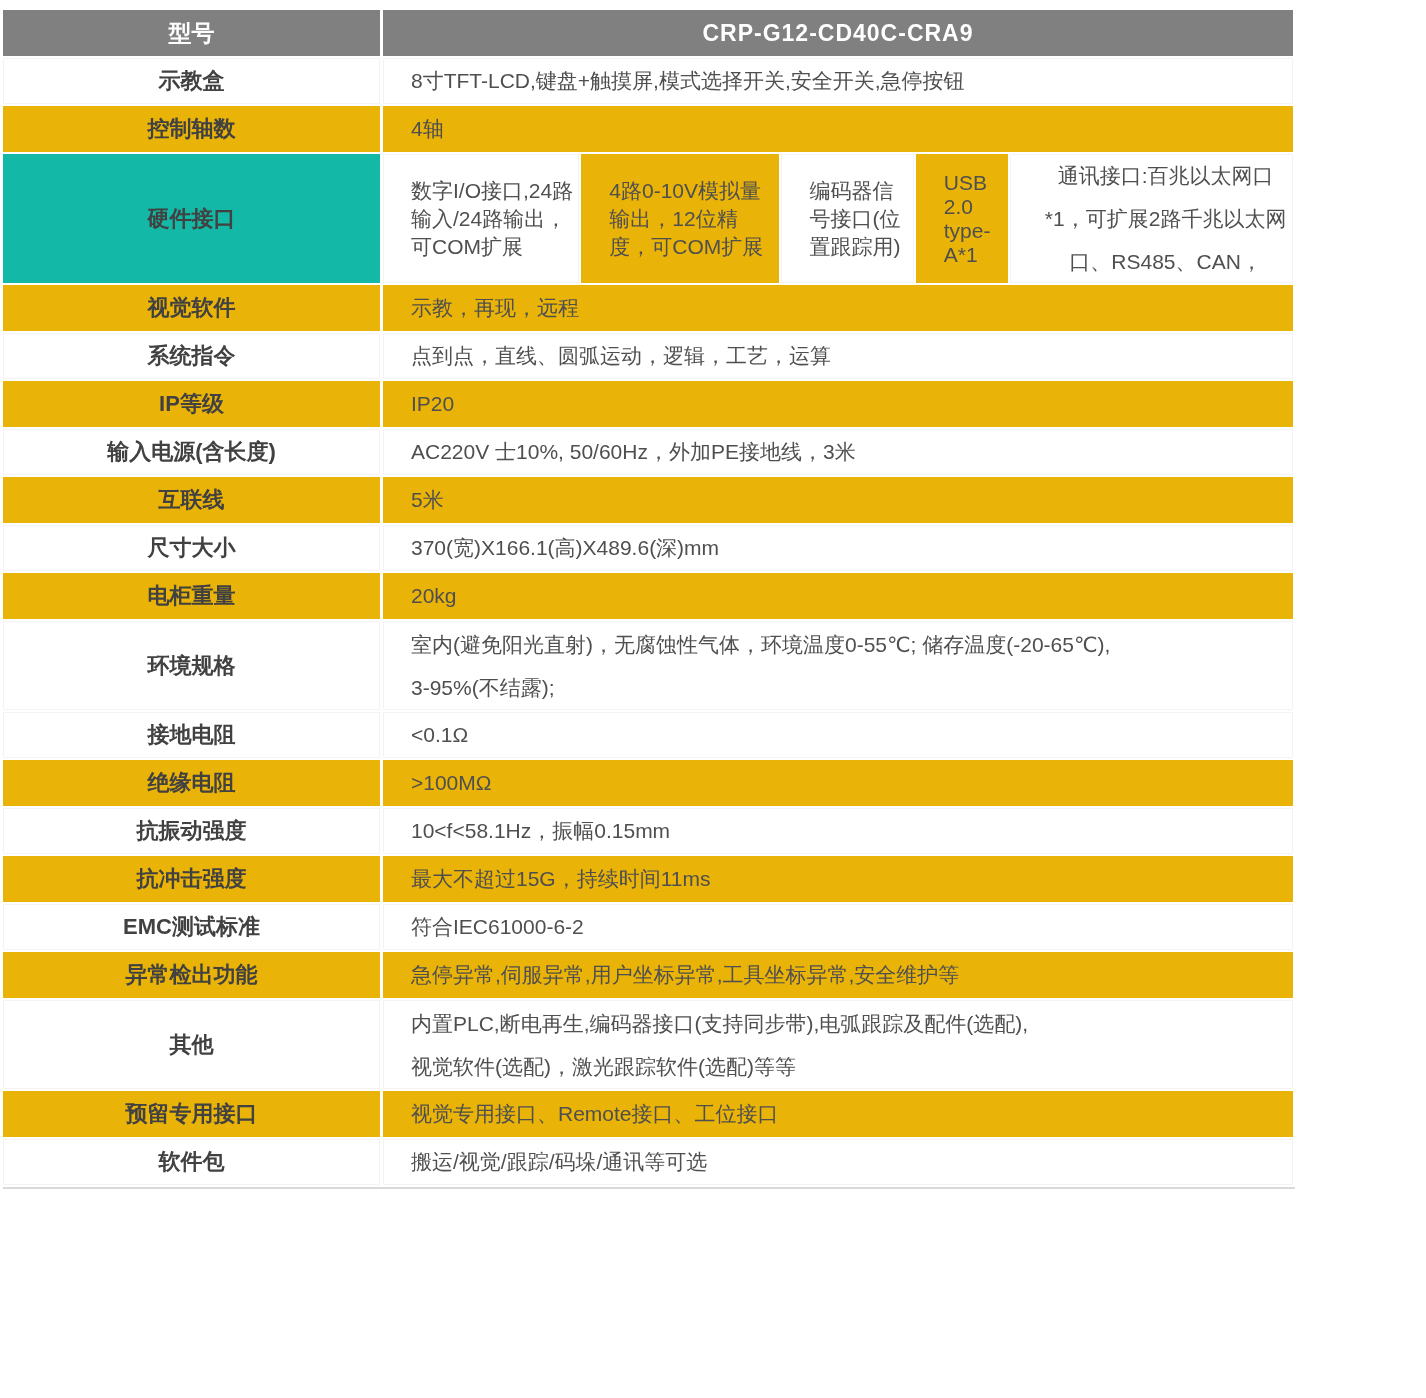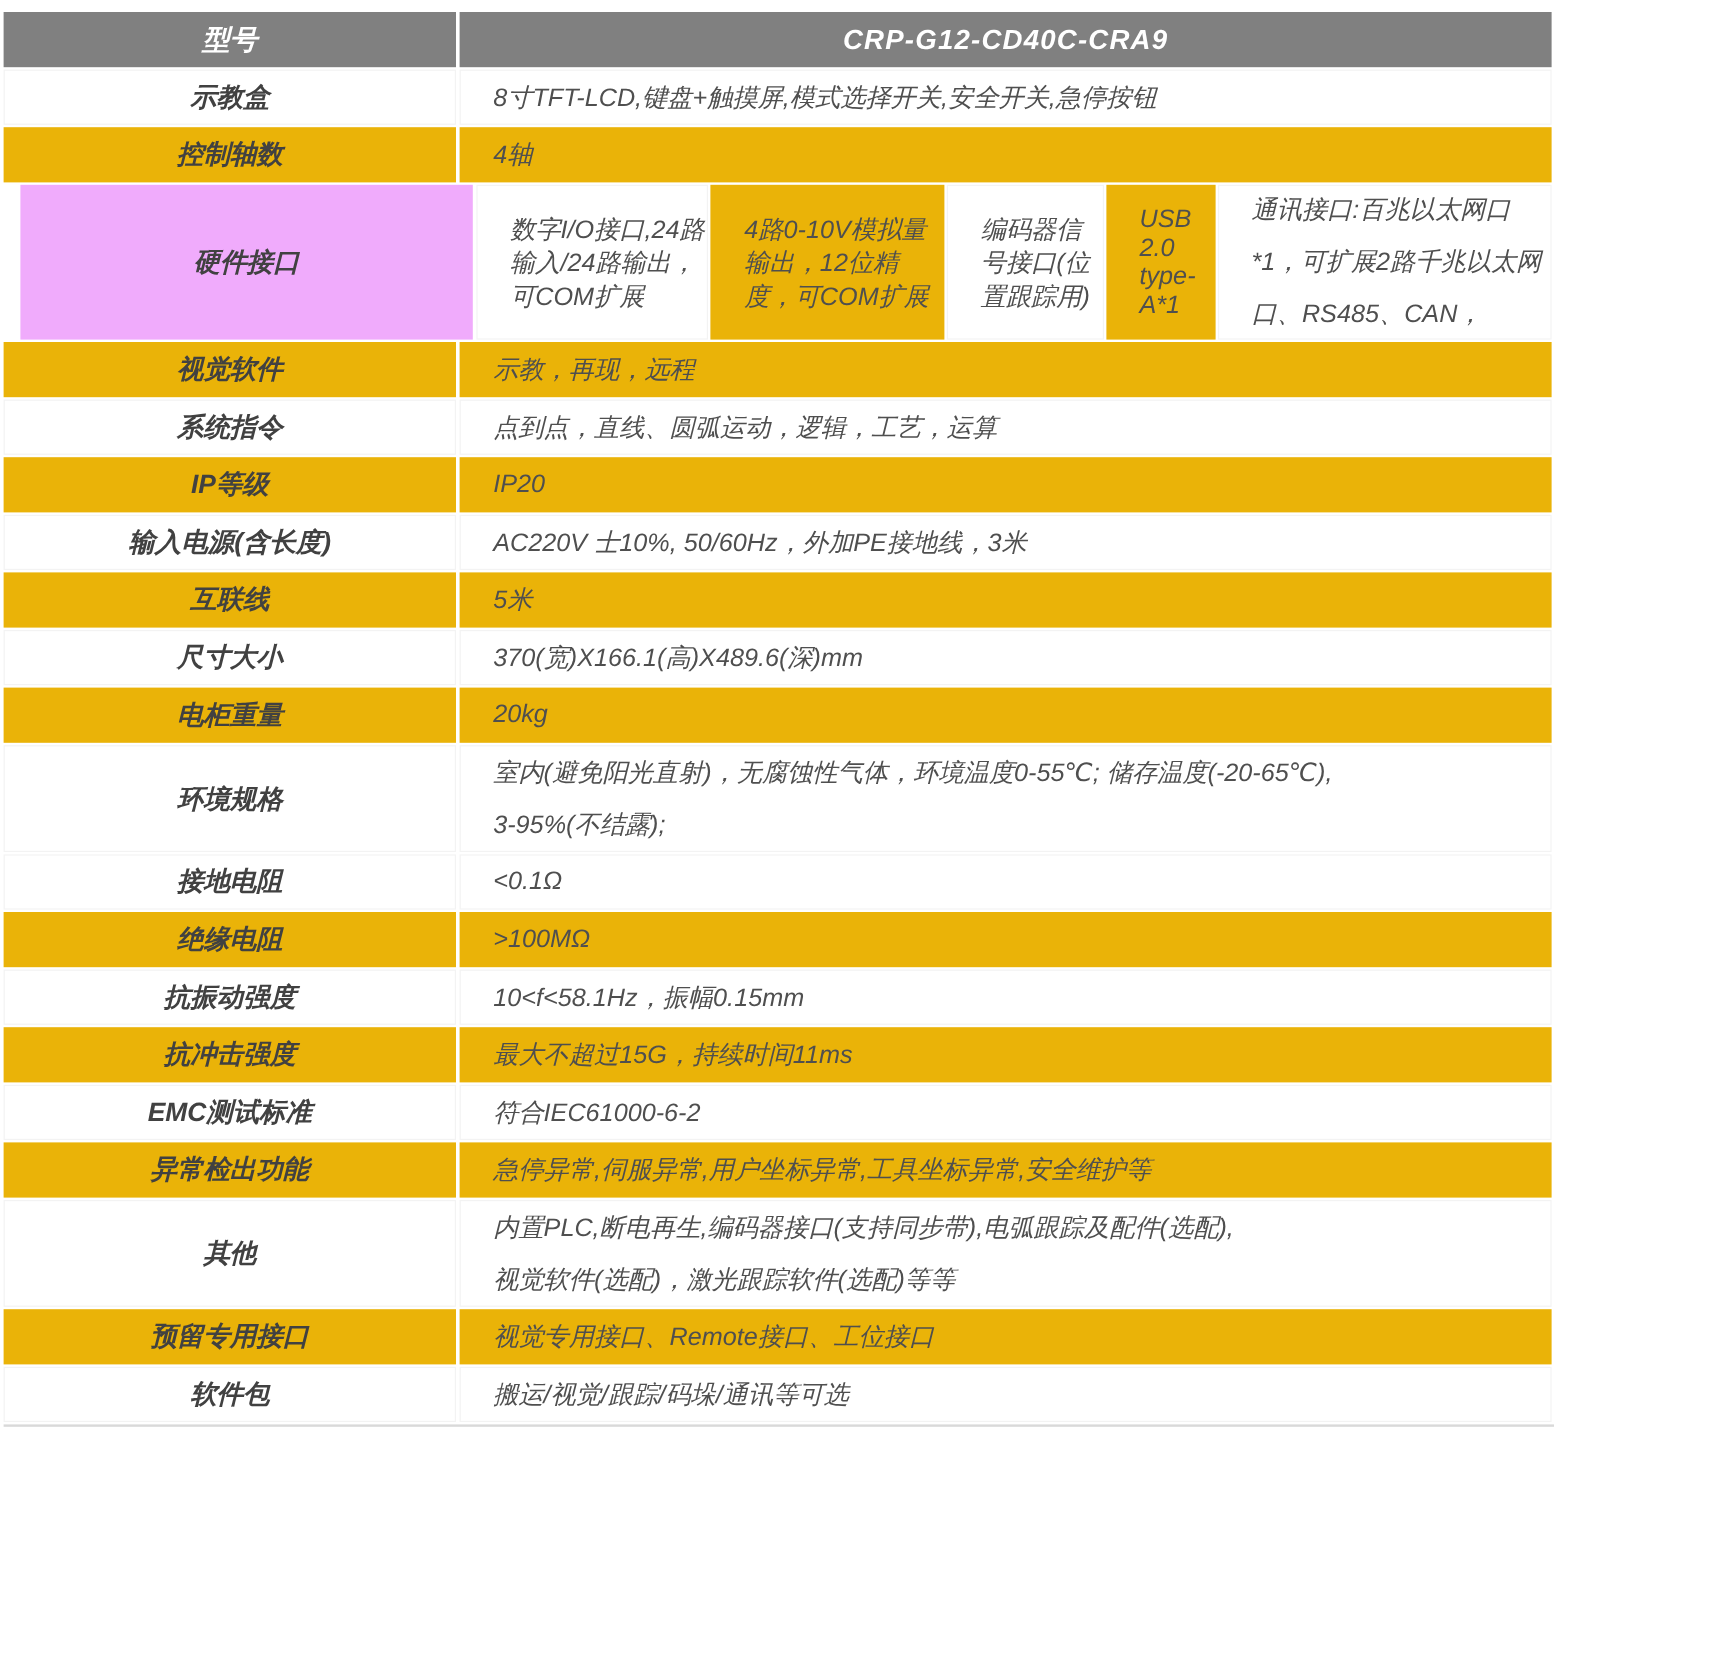--- a/index.html
+++ b/index.html
@@ -7,21 +7,20 @@
     padding: 0;
     background: #ffffff;
     font-family: "Liberation Sans", "DejaVu Sans", sans-serif;
   }
   .page {
     position: relative;
     width: 1426px;
     height: 1231px;
     background: #ffffff;
     overflow: hidden;
-    font-style: italic;
   }
   .spec-table {
     position: absolute;
     left: 3px;
     top: 10px;
     width: 1290px;
   }
   .row {
     display: flex;
     gap: 3px;
@@ -63,35 +62,35 @@
   }
   .header-row .value-cell {
     justify-content: center;
     padding-left: 0;
     font-size: 23px;
     font-weight: bold;
     letter-spacing: 1px;
     color: #ffffff;
   }
   .group-row .group-label {
-    background: #f0abfc;
+    background: #14b8a6;
     min-height: auto;
-    margin-left: 14px;
   }
   .subrows {
     flex: 1 1 auto;
     display: flex;
     flex-direction: row;
     gap: 2px;
   }
   .multi {
     flex-direction: column;
     align-items: flex-start;
     justify-content: center;
     line-height: 43px;
+    text-align: center;
   }
   .multi span { display: block; }
   .bottom-border {
     width: 1292px;
     height: 2px;
     background: #d9d9d9;
   }
 </style>
 </head>
 <body>

